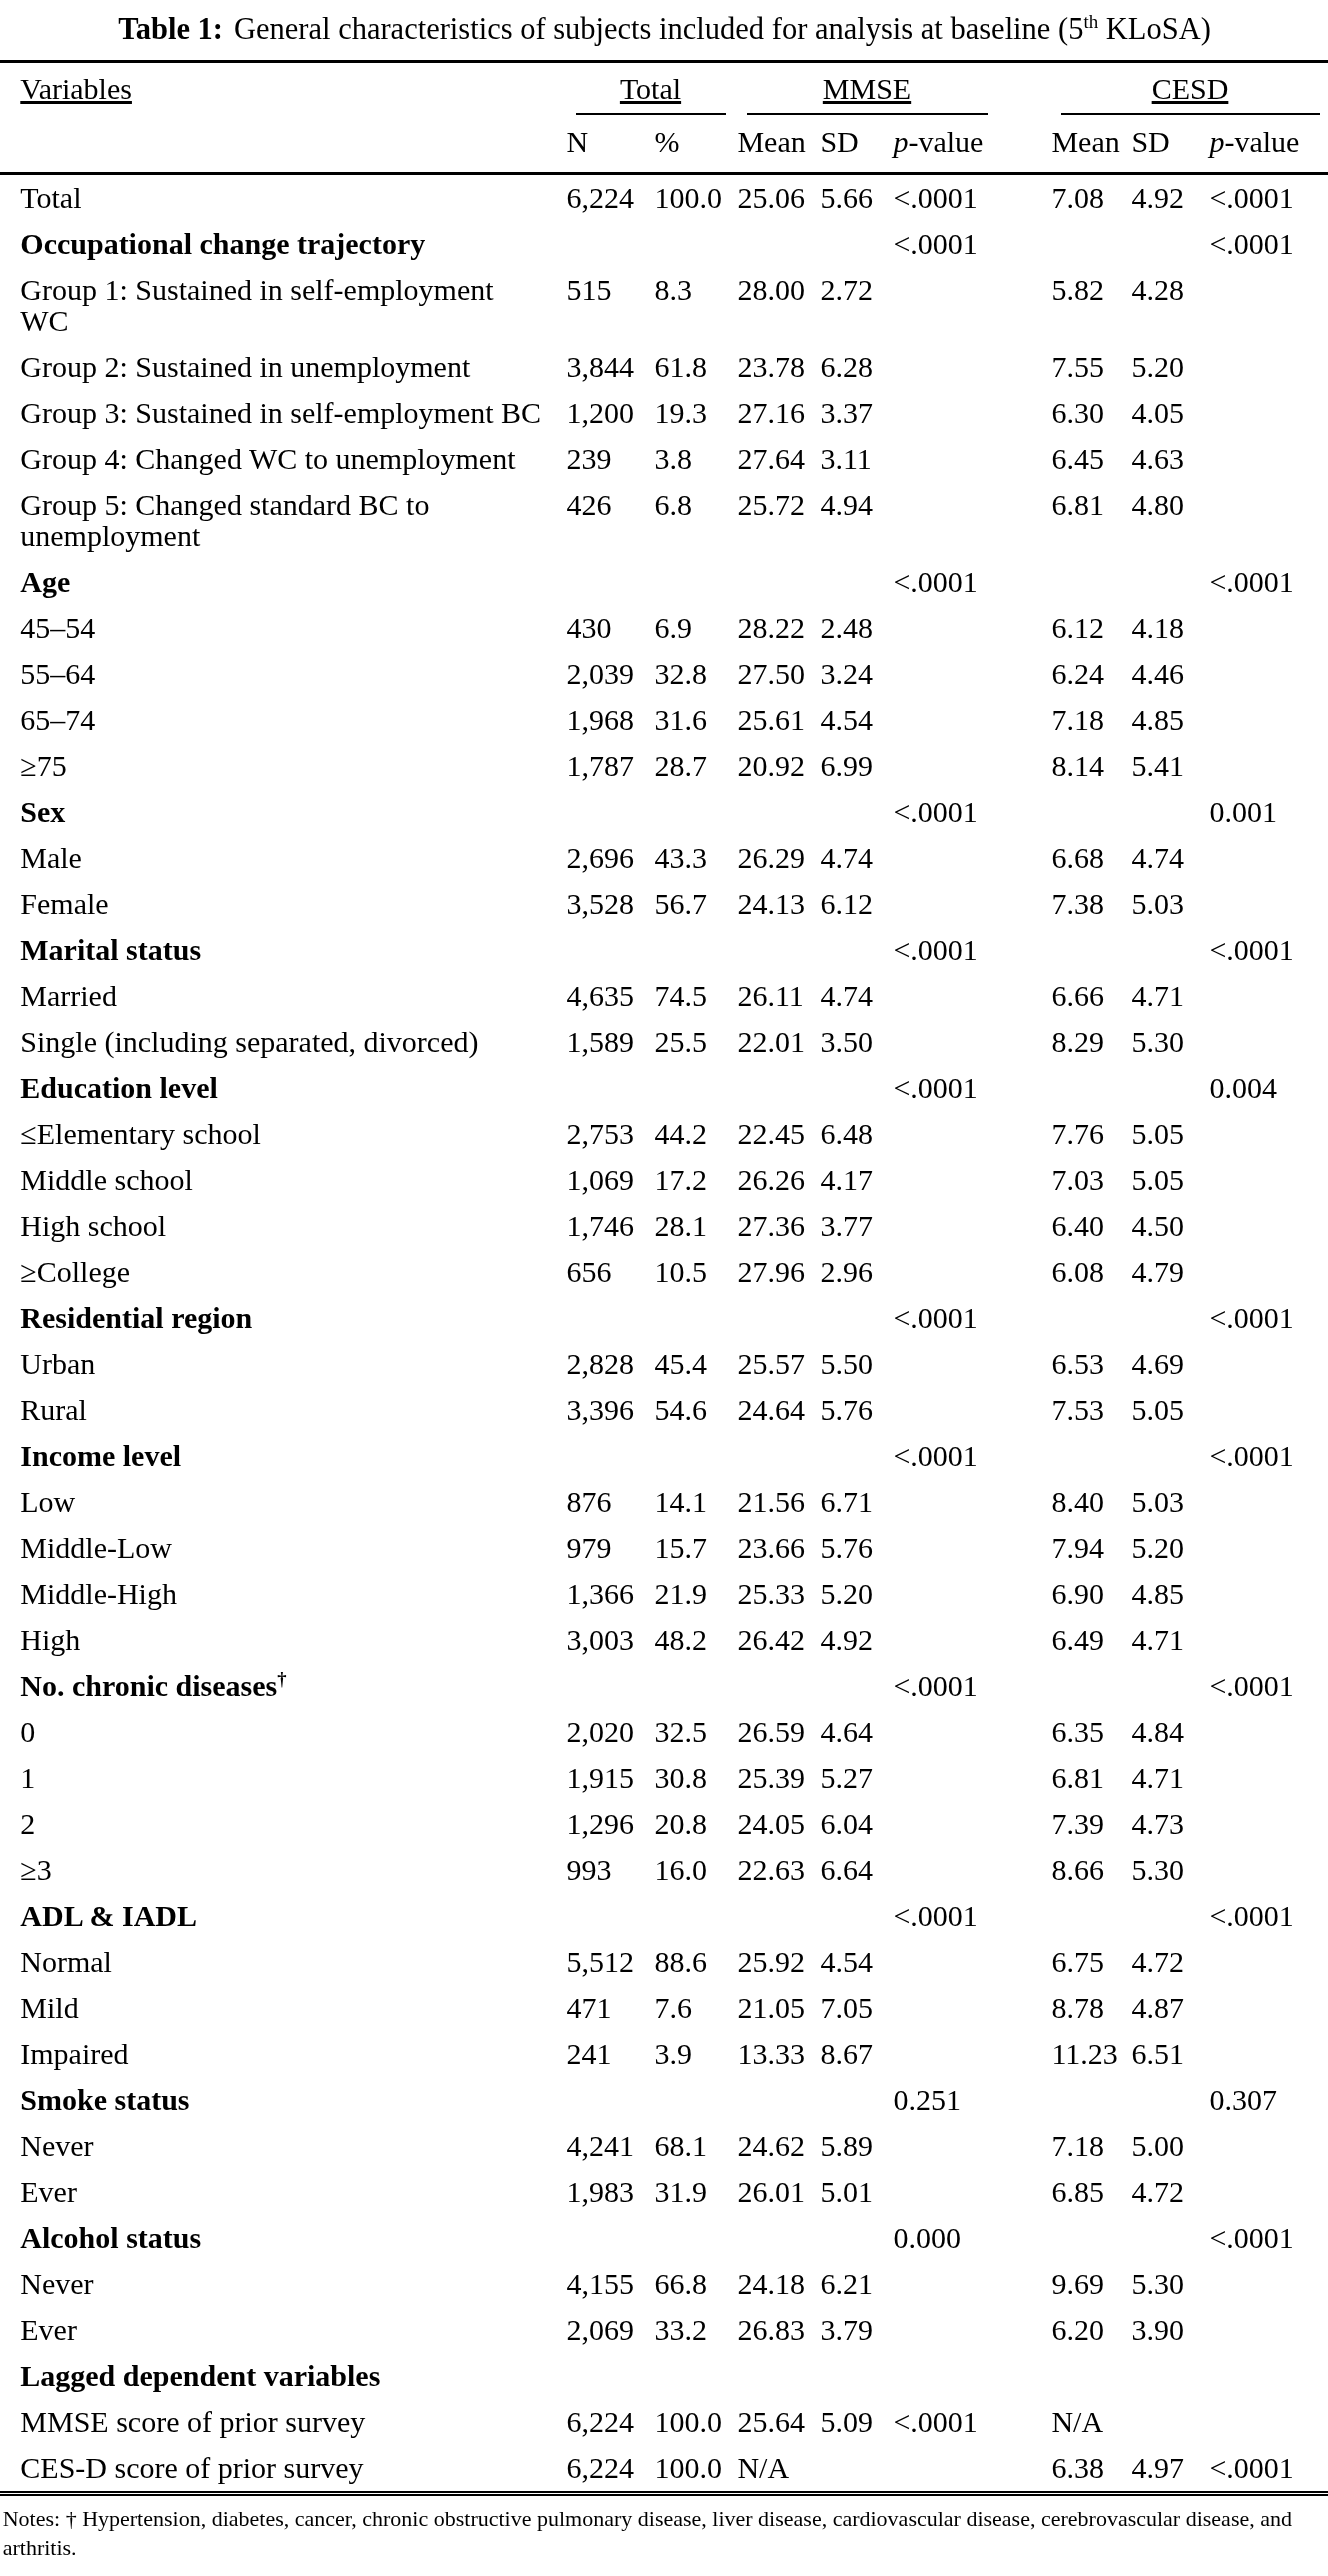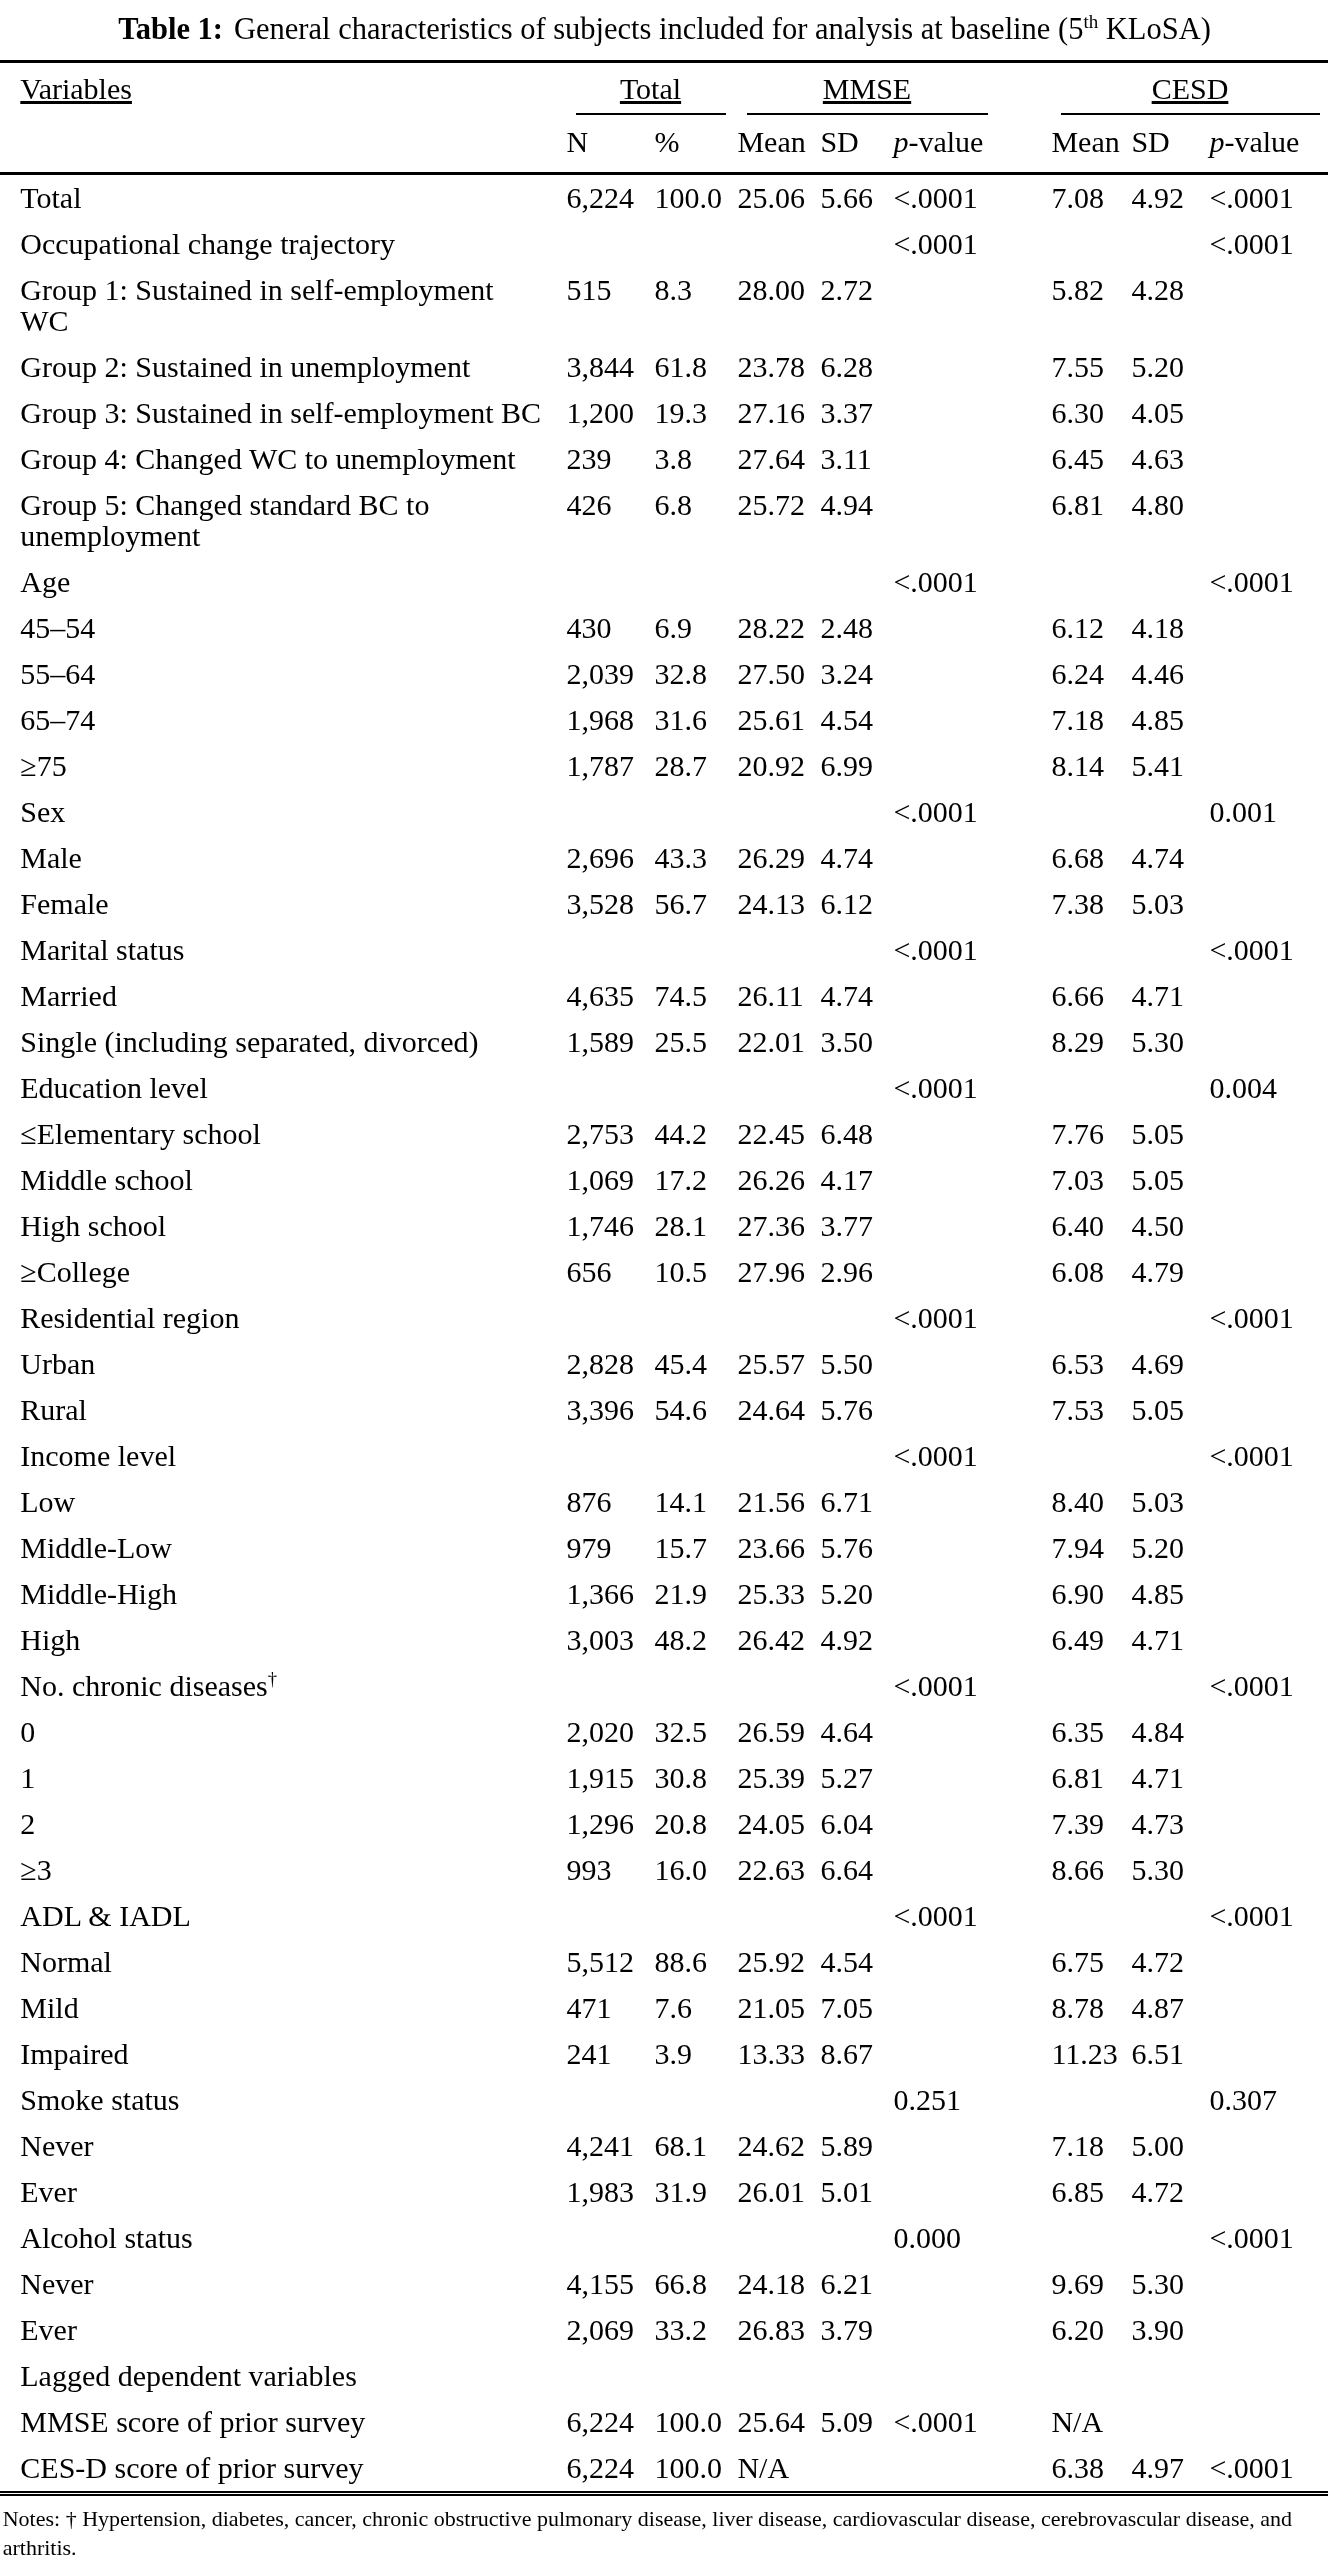--- a/index.html
+++ b/index.html
@@ -12,21 +12,21 @@
     border-top:3.4px solid #000;border-bottom:5.4px double #000;font-size:30px;}
   th{font-weight:normal;text-align:left;font-size:30px;}
   thead tr.hrow1 th{vertical-align:top;padding-top:9.5px;text-decoration:underline;}
   th.var-head{padding-left:20.3px;}
   .spanner{display:block;text-align:center;padding-bottom:6.8px;border-bottom:2.7px solid #000;margin:0 9.5px;}
   thead th.hbottom{border-bottom:3.4px solid #000;}
   thead tr.hrow2 th{padding:9.5px 0 12.2px 1.4px;}
   td{vertical-align:top;padding:7.5px 0;line-height:31px;}
   td.var{padding-left:20.3px;padding-right:17.6px;}
   td.var.indent{}
-  tr.section td.var{font-weight:normal;margin-top:36px;}
+  tr.section td.var{font-weight:bold;margin-top:36px;}
   td.num{padding-left:1.4px;}
   .notes{font-size:22px;line-height:1.32;padding:8.1px 4.1px 0 2.7px;}
   .notes .note-line{display:block;}
   i.pit{font-style:italic;}
 </style>
 </head>
 <body>
 
 <div class="page">
 

